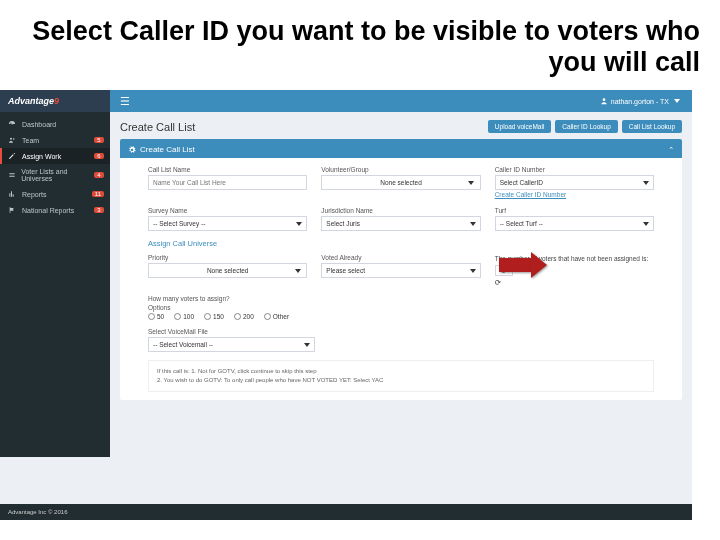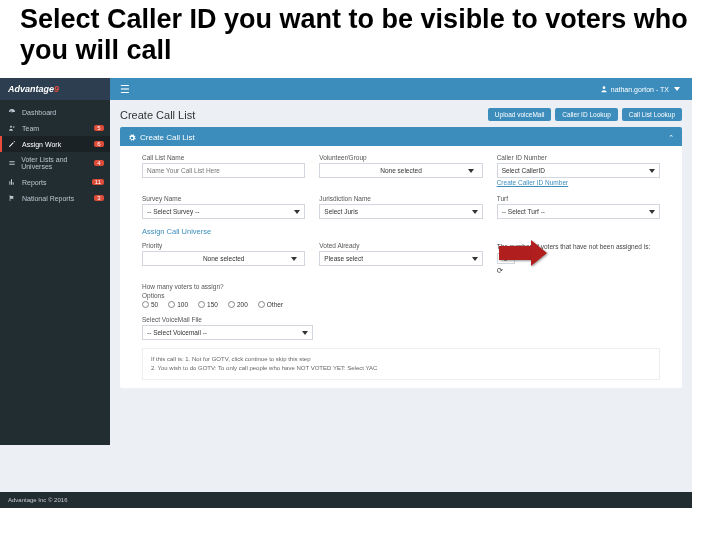--- a/index.html
+++ b/index.html
@@ -1,17 +1,17 @@
 <!DOCTYPE html>
 <html><head>
 <meta charset="utf-8">
 <style>
   * { box-sizing: border-box; margin: 0; padding: 0; }
   body { font-family: Arial, sans-serif; background: #fff; width: 720px; height: 540px; overflow: hidden; }
-  .slide-title { font-size: 27px; font-weight: bold; text-align: left; padding: 4px 20px 12px; line-height: 1.15; }
+  .slide-title { font-size: 27px; font-weight: bold; text-align: right; padding: 16px 20px 12px; line-height: 1.15; }
   .app { width: 692px; height: 430px; margin: 0 0; background: #ecf0f5; position: relative; font-size: 7.5px; color: #333; }
   .topbar { height: 22px; background: #3c8dbc; display: flex; align-items: center; color: #fff; }
   .logo { width: 110px; height: 22px; background: #2c3e50; display: flex; align-items: center; padding-left: 8px; font-style: italic; font-weight: bold; font-size: 9px; }
   .logo .red { color: #e74c3c; }
   .hamburger { padding: 0 10px; font-size: 11px; cursor: pointer; }
   .user { margin-left: auto; padding-right: 12px; font-size: 7px; display: flex; align-items: center; gap: 3px; }
   .user-icon svg { width: 8px; height: 8px; fill: #fff; }
   .caret { display:inline-block; width:0; height:0; border-left:3px solid transparent; border-right:3px solid transparent; border-top:4px solid currentColor; vertical-align: middle; margin-left:2px;}
   .shell { display: flex; height: 345px; }
   .sidebar { width: 110px; background: #222d32; color: #b8c7ce; padding-top: 4px; }
@@ -23,21 +23,21 @@
   .main { flex: 1; padding: 8px 10px; overflow: hidden; }
   .page-head { display: flex; align-items: center; margin-bottom: 6px; }
   .page-title { font-size: 11px; color: #333; }
   .head-buttons { margin-left: auto; display: flex; gap: 4px; }
   .btn-blue { background: #3c8dbc; color: #fff; font-size: 6.5px; padding: 3px 7px; border-radius: 2px; cursor: pointer; }
   .panel { background: #fff; border-top: 2px solid #3c8dbc; border-radius: 2px; }
   .panel-head { background: #3c8dbc; color: #fff; font-size: 8px; padding: 4px 8px; display: flex; align-items: center; }
   .panel-head .gear { margin-right: 4px; display:inline-flex; }
   .panel-head .gear svg { width:8px; height:8px; fill:#fff; }
   .panel-head .collapse { margin-left: auto; color: #fff; font-size: 7px; cursor: pointer; }
-  .panel-body { padding: 8px 22px; }
+  .panel-body { padding: 8px 28px; }
   .row { display: flex; gap: 14px; margin-bottom: 8px; }
   .col { flex: 1; }
   .label { font-size: 6.5px; color: #555; margin-bottom: 2px; display: block; }
   .input { width: 100%; border: 1px solid #d2d6de; height: 15px; font-size: 6.5px; padding: 0 4px; background: #fff; }
   .select { width: 100%; border: 1px solid #d2d6de; height: 15px; font-size: 6.5px; padding: 0 4px; background: #fff; display: flex; align-items: center; justify-content: space-between; cursor: pointer; }
   .select.center { justify-content: center; }
   .link { color: #3c8dbc; text-decoration: underline; font-size: 6.5px; cursor: pointer; }
   .section-title { color: #3c8dbc; font-size: 7.5px; margin: 4px 0 6px; }
   .radios { display: flex; gap: 10px; font-size: 6.5px; margin-top: 2px; }
   .radio { display: flex; align-items: center; gap: 2px; cursor: pointer; }

